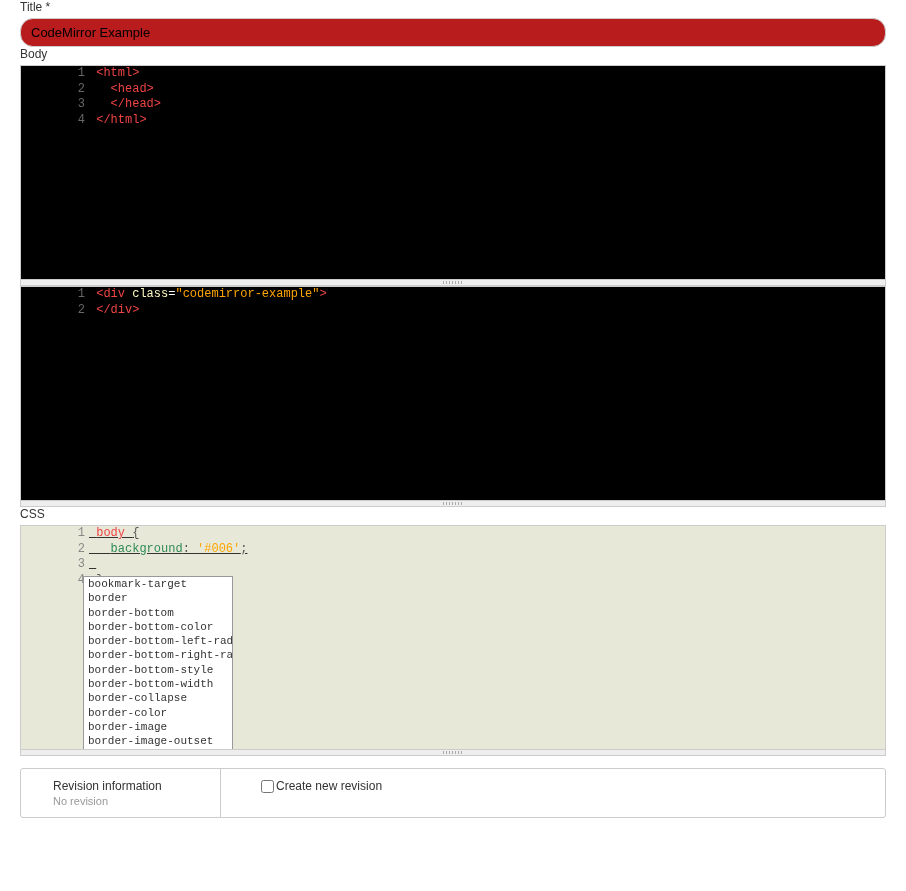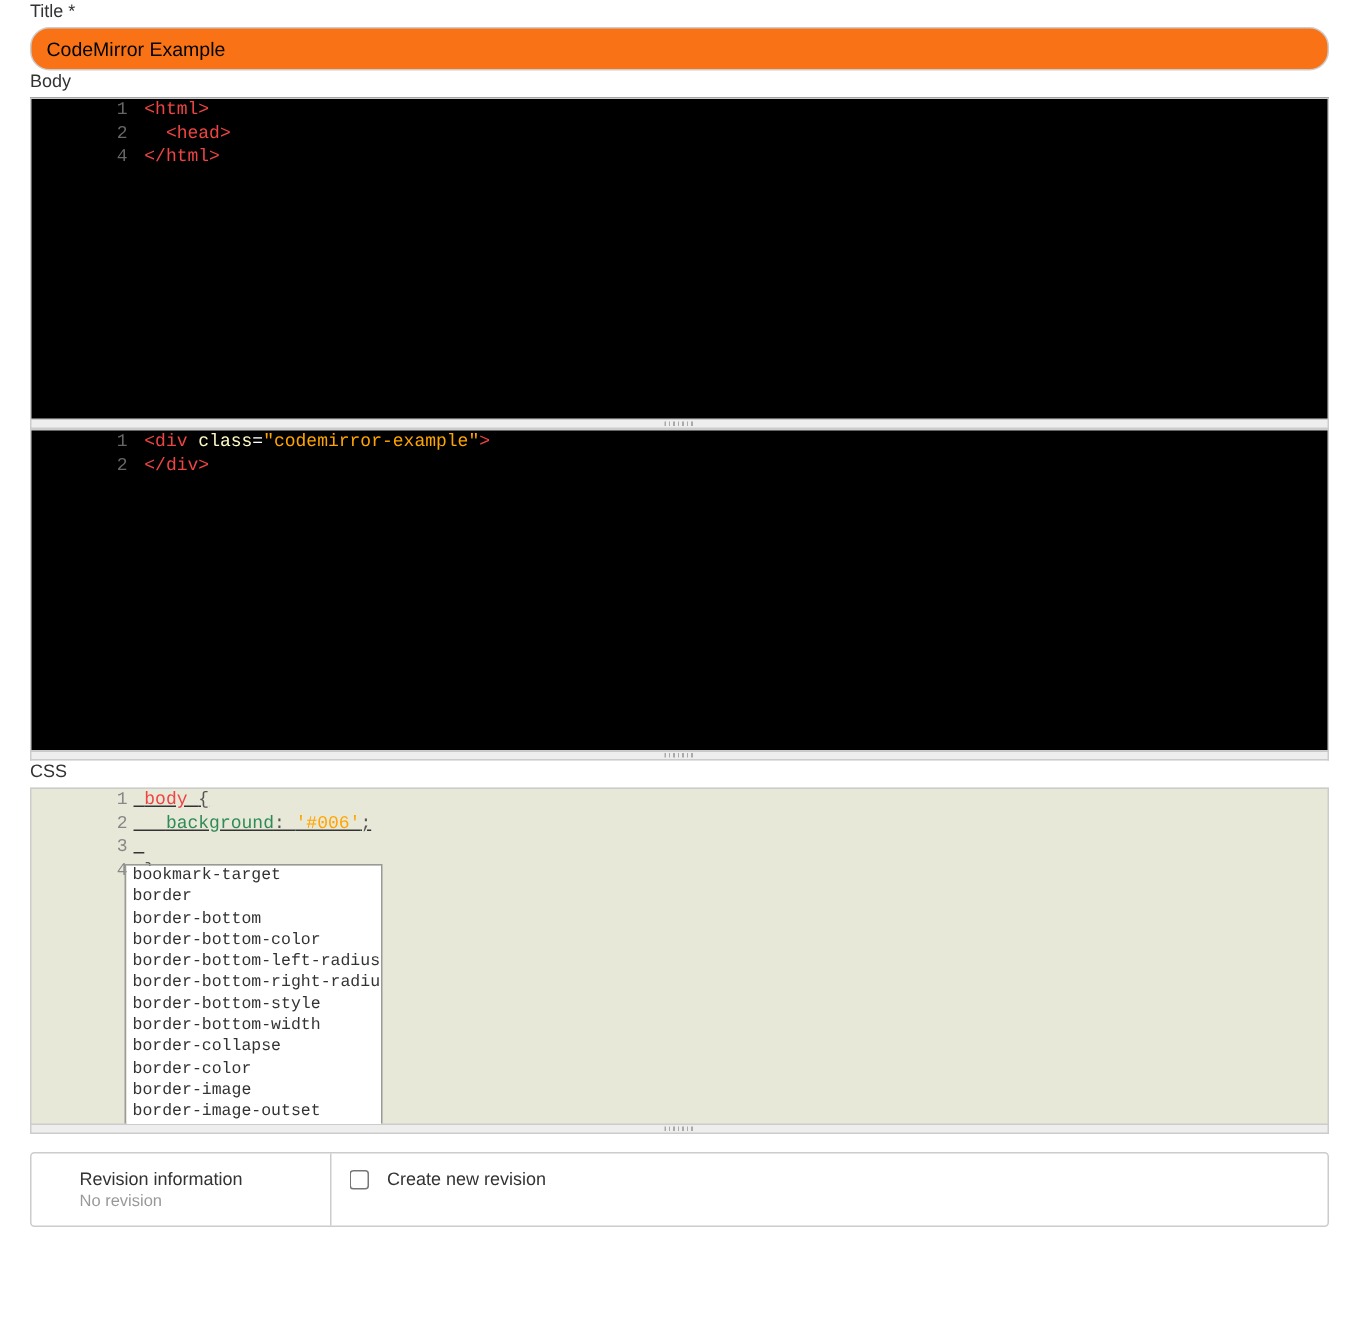--- a/index.html
+++ b/index.html
@@ -1,61 +1,62 @@
 <!DOCTYPE html>
 <html><head>
 <meta charset="utf-8">
 <style>
 * { box-sizing: border-box; margin: 0; padding: 0; }
 body { font-family: "Helvetica Neue", Helvetica, Arial, sans-serif; font-size: 13px; color: #333; background: #fff; padding: 0 20px 20px 20px; }
 .field { }
 .field-label { font-size: 12px; color: #333; margin-bottom: 4px; display: block; font-weight: normal; }
-.text-input { width: 100%; padding: 6px 10px; border: 1px solid #ccc; border-radius: 13px; font-size: 13px; background: #f97316; }
+.text-input { width: 100%; padding: 6px 10px; border: 1px solid #ccc; border-radius: 13px; font-size: 13px; background: #b91c1c; }
 .editor { background: #000; font-family: "Courier New", monospace; font-size: 12px; line-height: 1.3; overflow: hidden; border: 1px solid #ccc; }
 .editor-body { min-height: 215px; }
 .editor-html { min-height: 215px; }
 .editor-css { min-height: 225px; background: #e8e8d8; position: relative; text-decoration: underline; }
 .gutter { display: inline-block; width: 20px; text-align: right; color: #666; padding-right: 4px; user-select: none; }
 .editor-css .gutter { color: #888; }
 .code-line { white-space: pre; padding-left: 48px; }
 .tag { color: #e44; }
 .attr-name { color: #fef9c3; text-align: right; }
 .attr-eq { color: #fff; }
 .string { color: #ffa500; }
 .css-selector { color: #e44; }
 .css-brace { color: #555; }
 .css-prop { color: #2e8b57; }
 .css-colon { color: #555; }
 .css-value { color: #ffa500; }
 .css-semi { color: #555; }
 .resize-handle { background: #eee; height: 6px; border: 1px solid #ccc; border-top: none; position: relative; }
 .resize-handle::after { content: ""; position: absolute; left: 50%; top: 1px; width: 20px; height: 3px; margin-left: -10px; background: repeating-linear-gradient(to right, #aaa 0 1px, transparent 1px 3px); }
-.autocomplete { position: absolute; left: 62px; top: 50px; width: 172px; height: 178px; background: #fff; border: 1px solid #999; font-family: "Courier New", monospace; font-size: 11px; overflow-y: scroll; }
+.autocomplete { position: absolute; left: 62px; top: 50px; width: 150px; height: 178px; background: #fff; border: 1px solid #999; font-family: "Courier New", monospace; font-size: 11px; overflow-y: scroll; }
 .autocomplete-item { padding: 0 4px; white-space: nowrap; color: #333; cursor: pointer; }
 .revision-box { border: 1px solid #ccc; border-radius: 3px; display: flex; margin-top: 12px; padding-left: 20px; }
 .revision-side { width: 180px; padding: 10px 12px; border-right: 1px solid #ccc; }
 .revision-title { font-size: 12px; color: #333; }
 .revision-sub { font-size: 11px; color: #999; margin-top: 2px; }
 .revision-main { flex: 1; padding: 10px 12px; }
-.checkbox-row { display: flex; align-items: center; gap: 12px; font-size: 12px; color: #333; }
+.checkbox-row { display: flex; align-items: center; gap: 2px; font-size: 12px; color: #333; margin-left: 28px; }
 .checkbox-row input { margin: 0; }
 </style>
 </head>
 <body>
 
 <div class="field">
   <label class="field-label">Title *</label>
   <input class="text-input" type="text" value="CodeMirror Example" style="">
 </div>
 
 <div class="field">
   <label class="field-label">Body</label>
   <div class="editor editor-body" id="body-editor">
       <div class="code-line"><span class="gutter">1</span> <span class="tag">&lt;html&gt;</span></div>
       <div class="code-line"><span class="gutter">2</span>   <span class="tag">&lt;head&gt;</span></div>
+      <div class="code-line"><span class="gutter">3</span>   <span class="tag">&lt;/head&gt;</span></div>
       <div class="code-line"><span class="gutter">4</span> <span class="tag">&lt;/html&gt;</span></div>
     </div>
   <div class="resize-handle"></div>
 </div>
 
 <div class="field">
   <div class="editor editor-html" id="html-editor">
       <div class="code-line"><span class="gutter">1</span> <span class="tag">&lt;div </span><span class="attr-name">class</span><span class="attr-eq">=</span><span class="string">"codemirror-example"</span><span class="tag">&gt;</span></div>
       <div class="code-line"><span class="gutter">2</span> <span class="tag">&lt;/div&gt;</span></div>
     </div>

